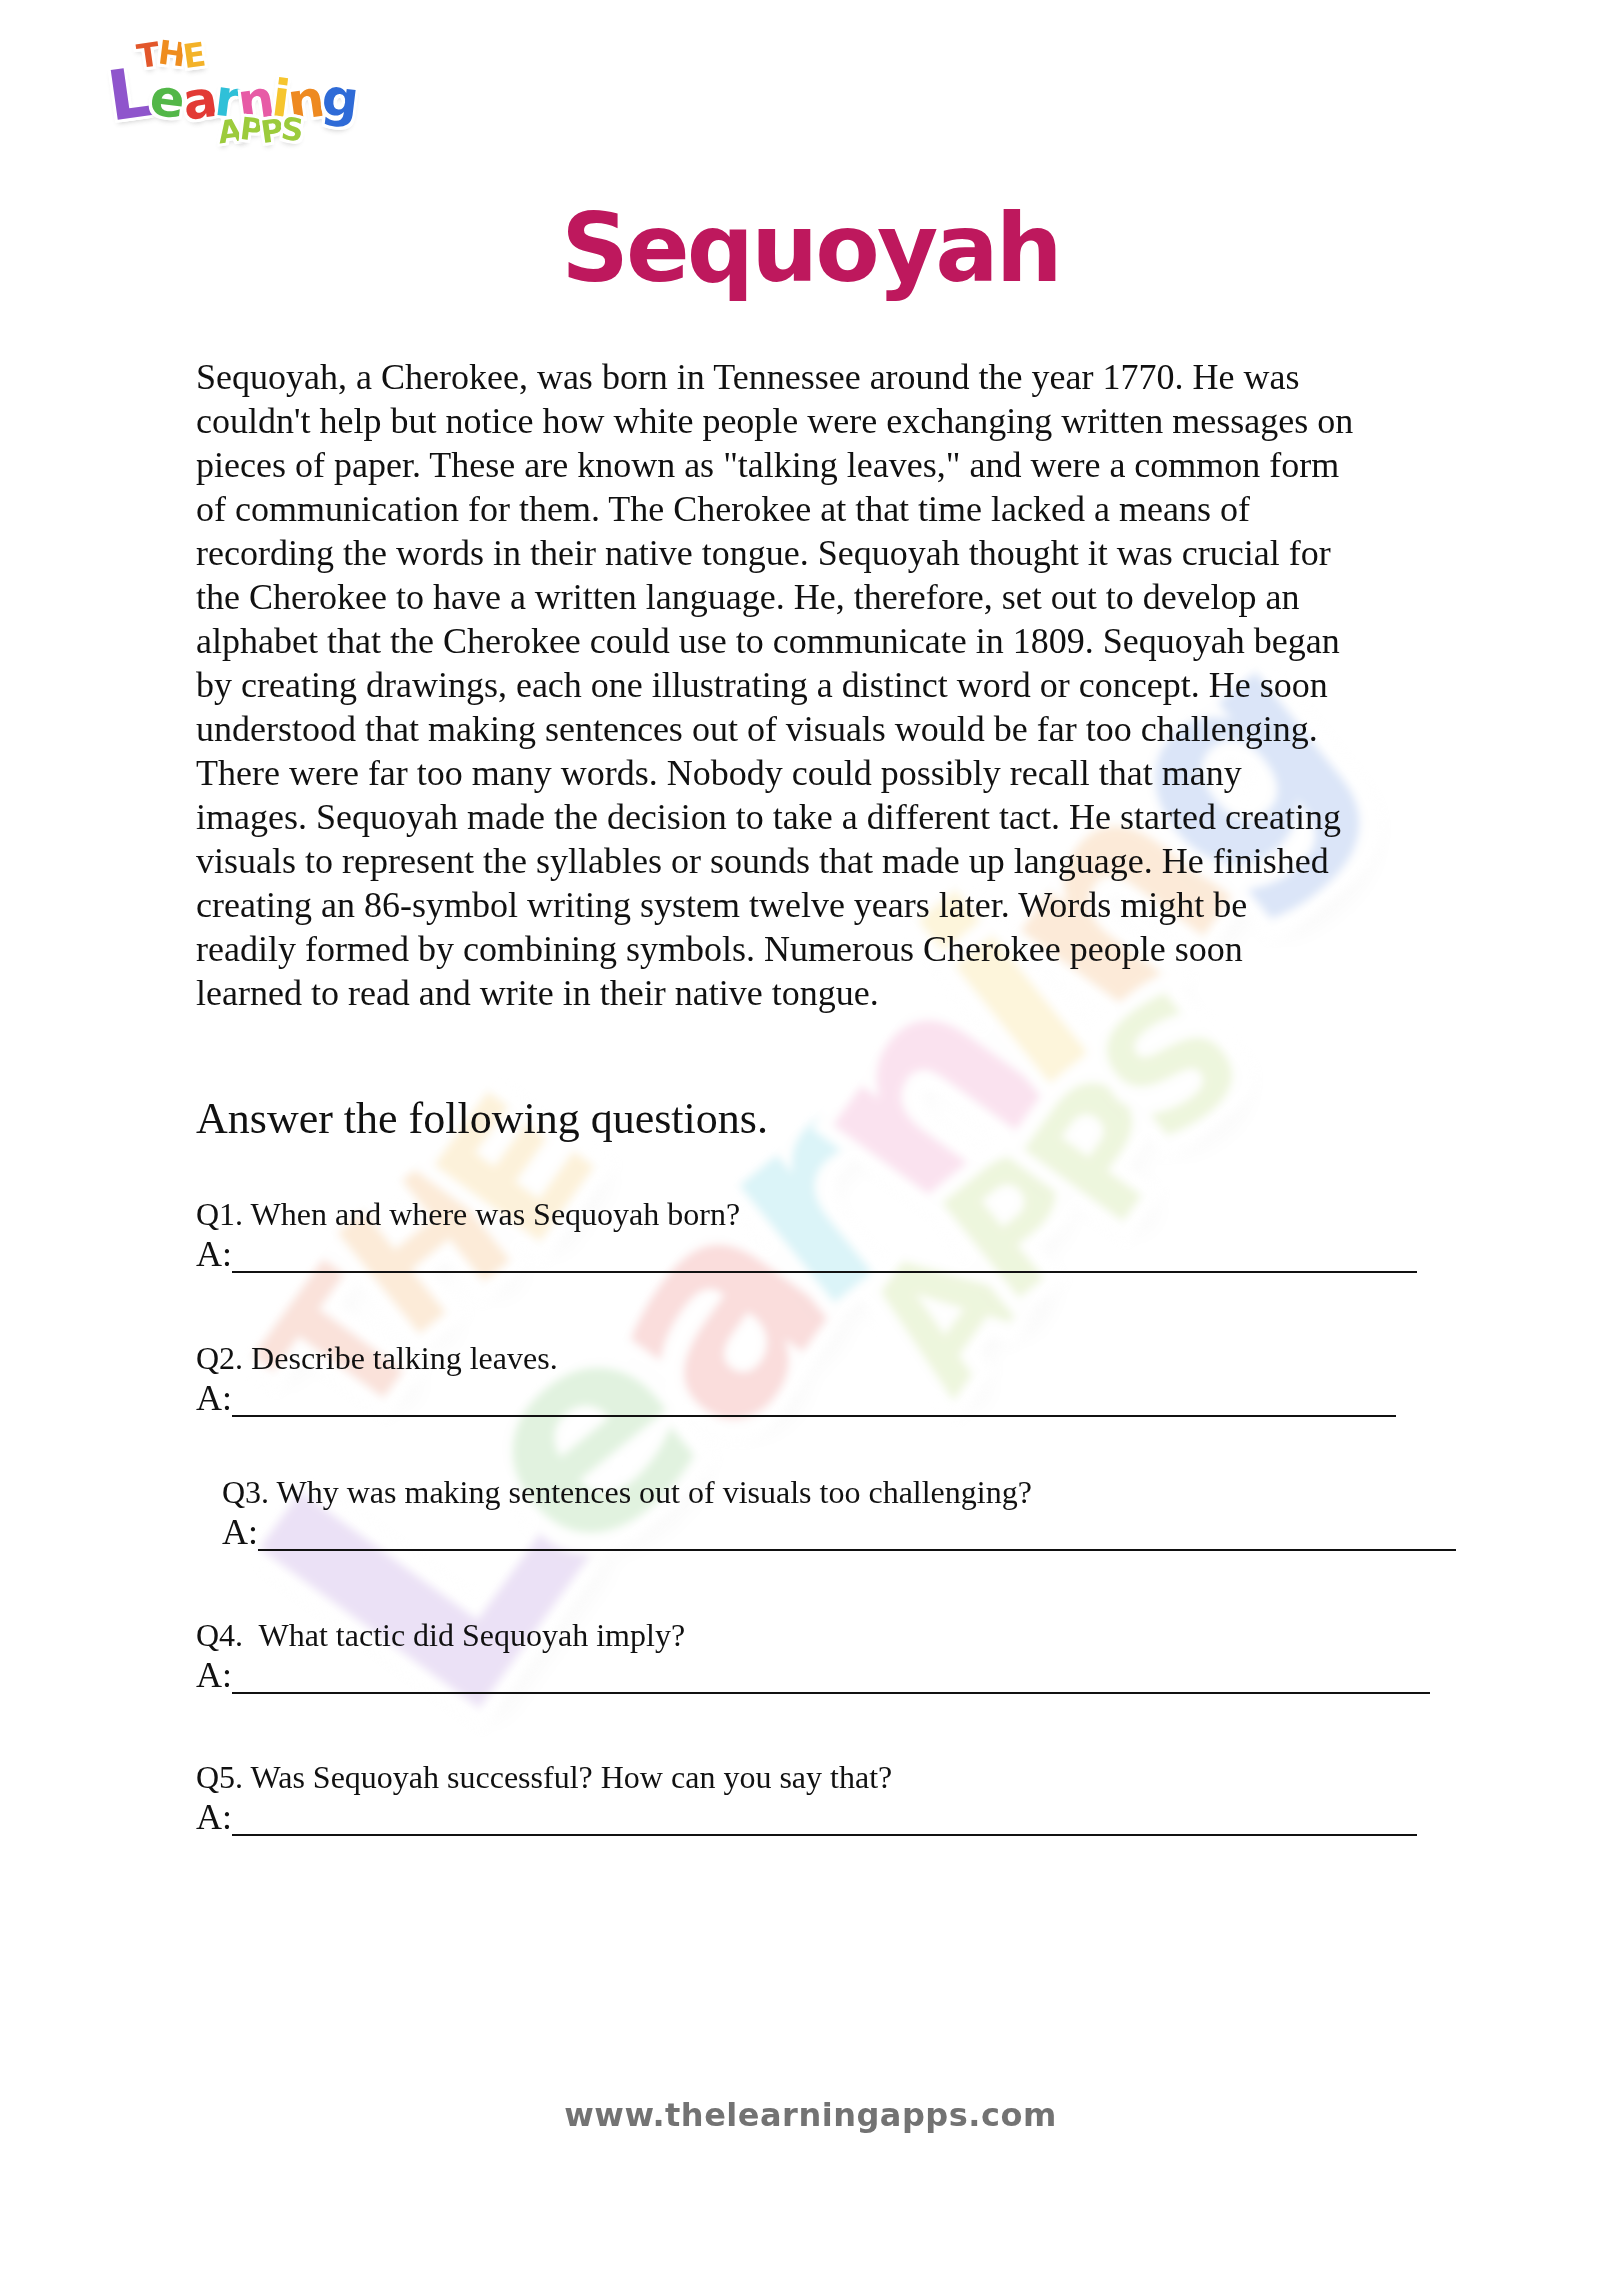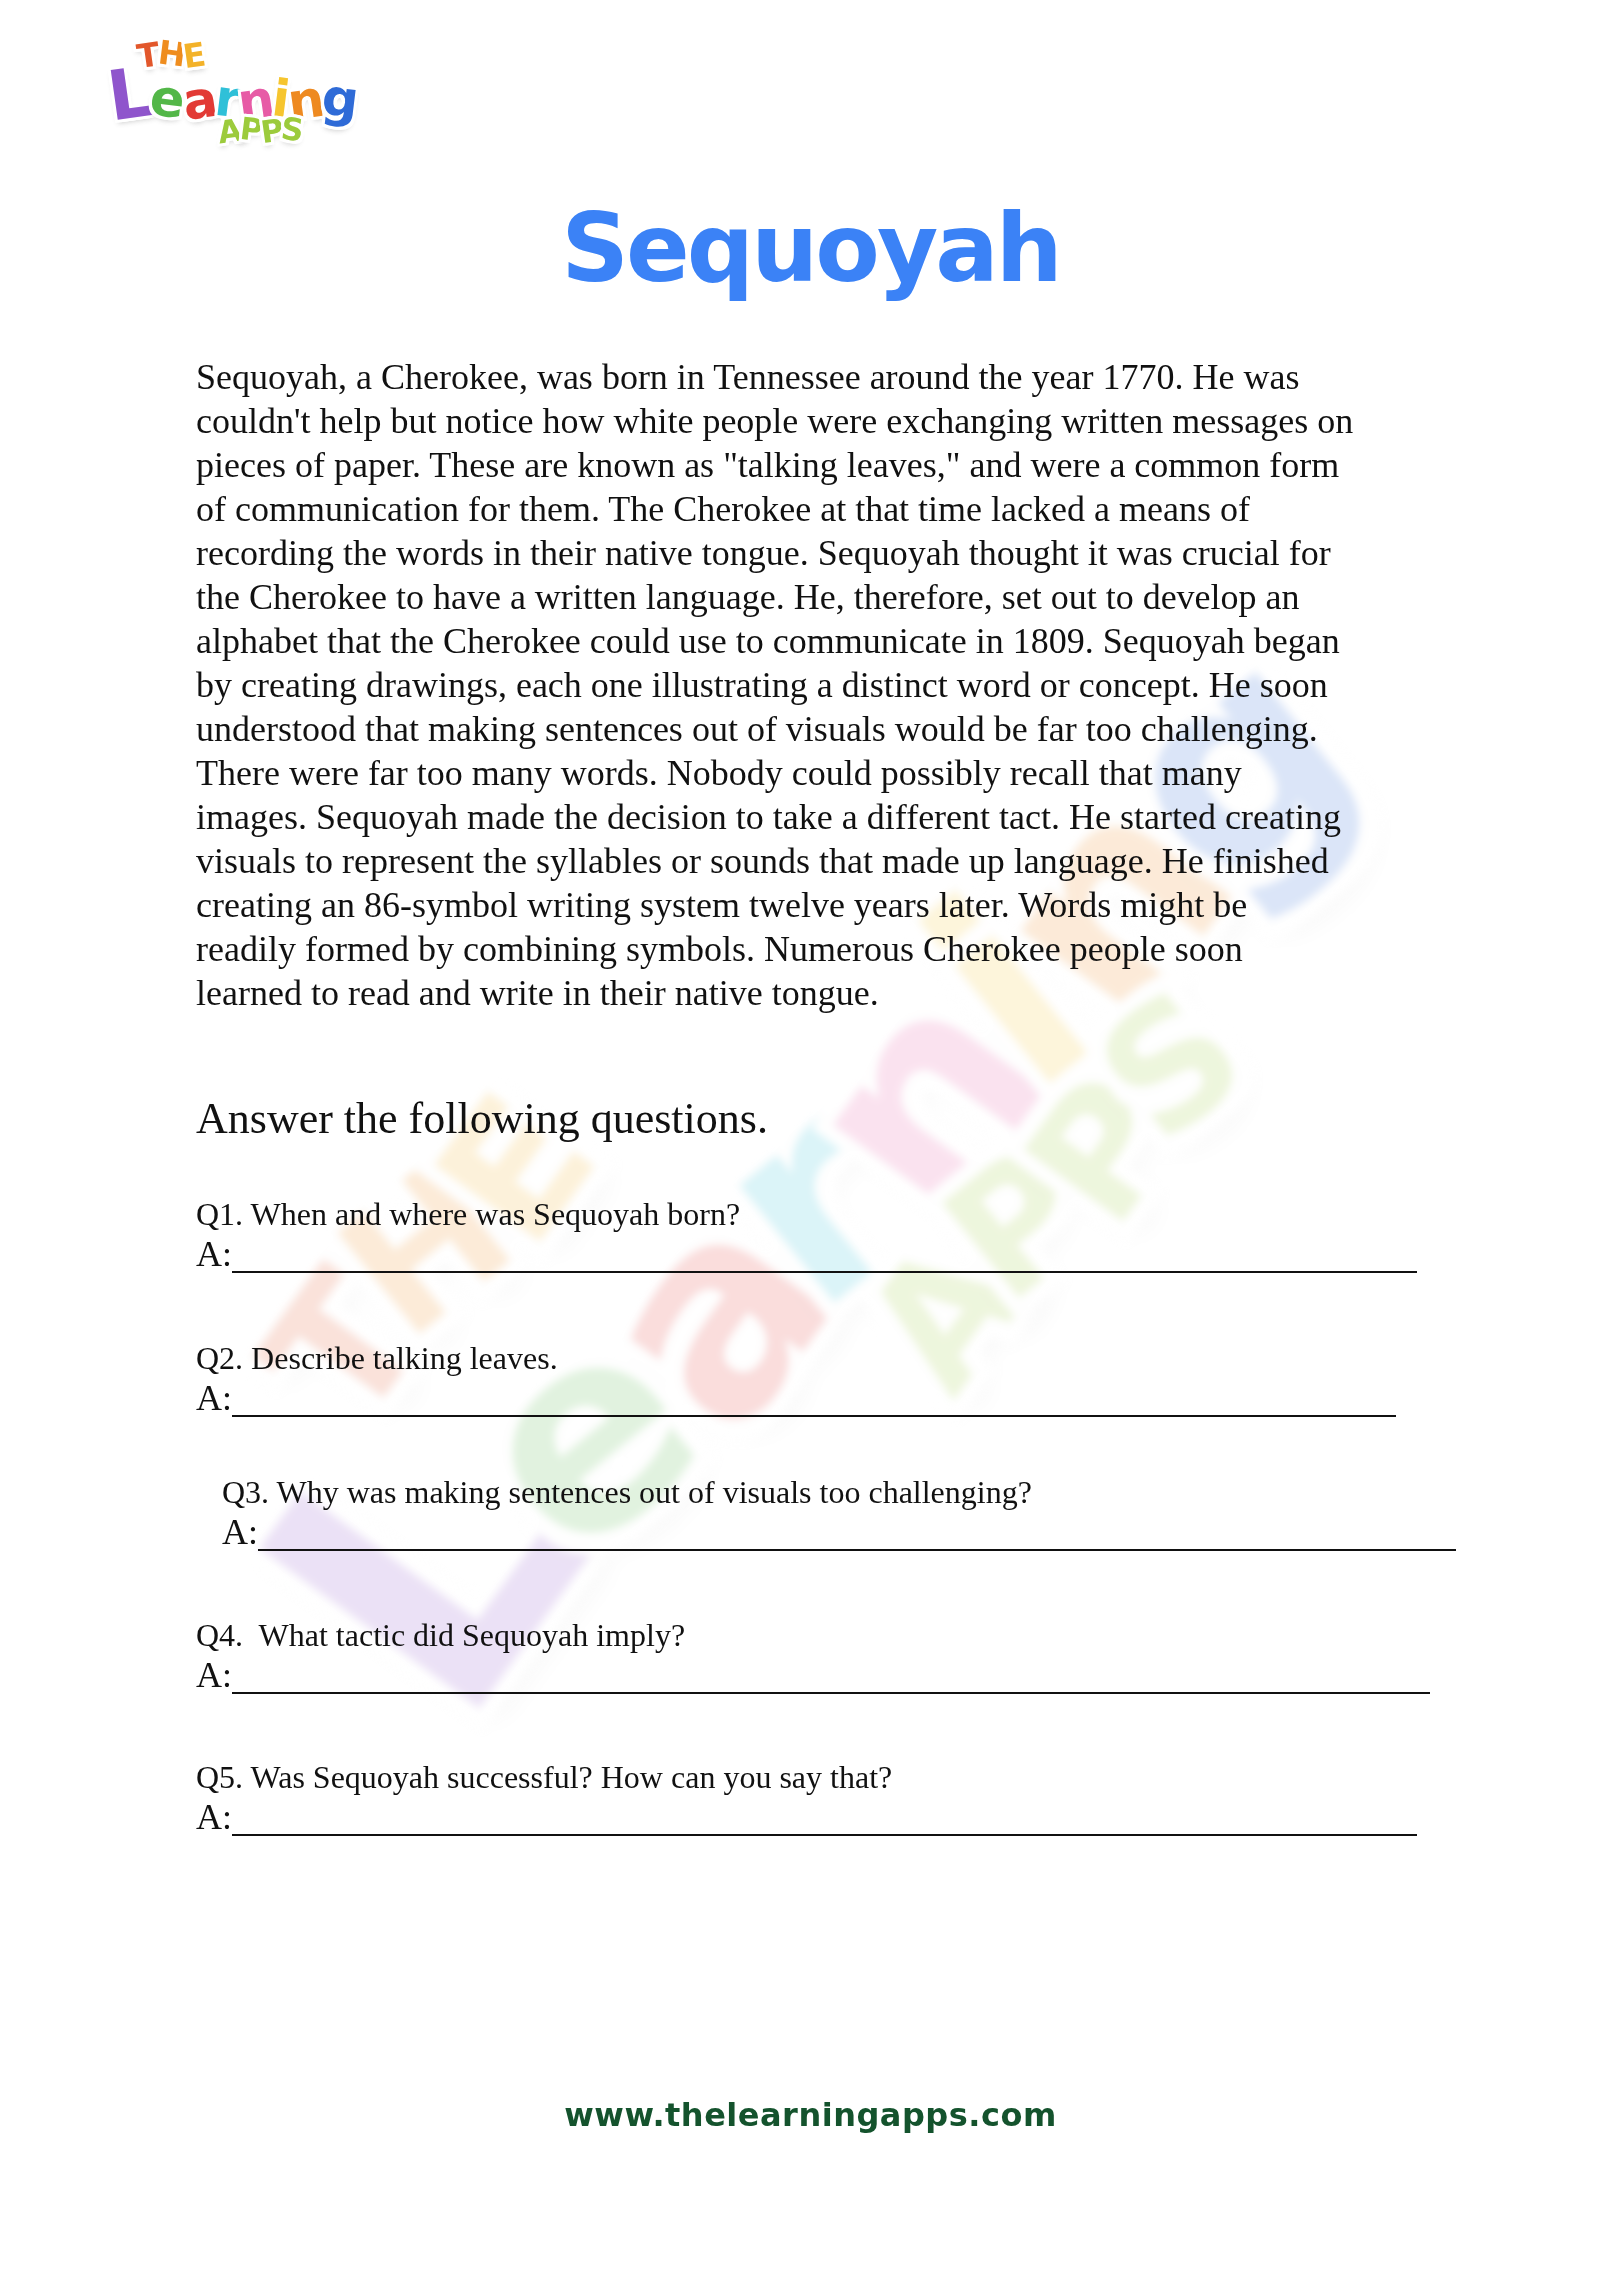--- a/index.html
+++ b/index.html
@@ -51,21 +51,21 @@
   
   .content{ position:absolute; left:0; top:0; width:100%; height:100%; z-index:1; }
 
   .page-title{
     position:absolute; top:194px; left:0; width:100%;
     text-align:center;
     font-family:"DejaVu Sans", sans-serif;
     font-weight:bold;
     font-size:94px;
     letter-spacing:-2.9px;
-    color:#3b82f6;
+    color:#be185d;
   }
 
   .passage{
     position:absolute; left:196px; top:355px;
     font-size:36px;
     line-height:44px;
   }
   .passage .pline{ white-space:nowrap; }
 
   .instruction{
@@ -84,21 +84,21 @@
   .qa.q3{ top:1613px; } .qa.q3 .answer-line{ width:1198px; }
   .qa.q4{ top:1755px; } .qa.q4 .answer-line{ width:1185px; }
 
   .footer{
     position:absolute; top:2096px; left:0; width:100%;
     text-align:center;
     font-family:"DejaVu Sans", sans-serif;
     font-weight:bold;
     font-size:32px;
     letter-spacing:0.5px;
-    color:#14532d;
+    color:#737373;
   }
 </style>
 </head>
 <body>
 
 <div class="page">
 
   <div class="watermark">
     <div class="logo-box">
       <div class="w-the"><span class="ltr c-t0">T</span><span class="ltr c-t1">H</span><span class="ltr c-t2">E</span></div>

